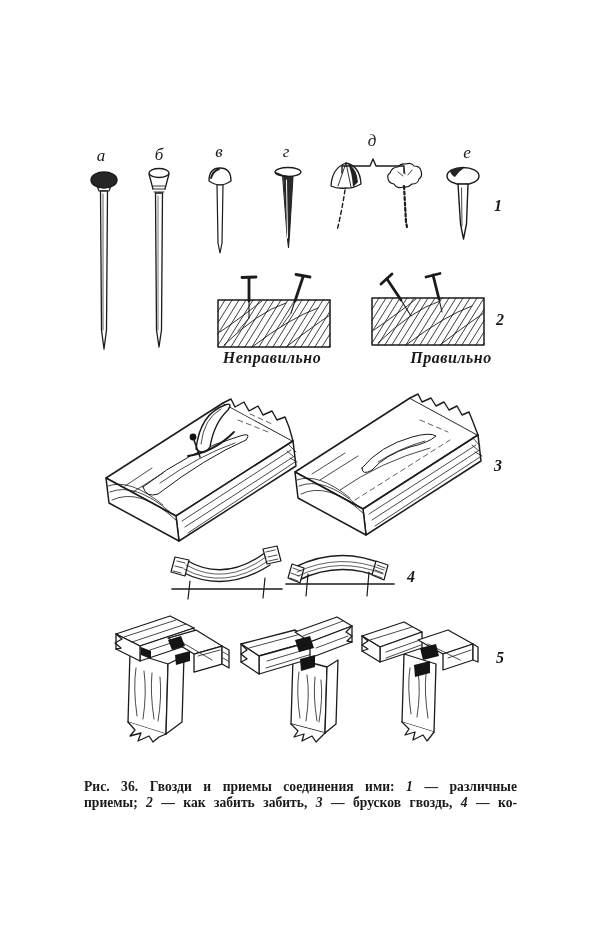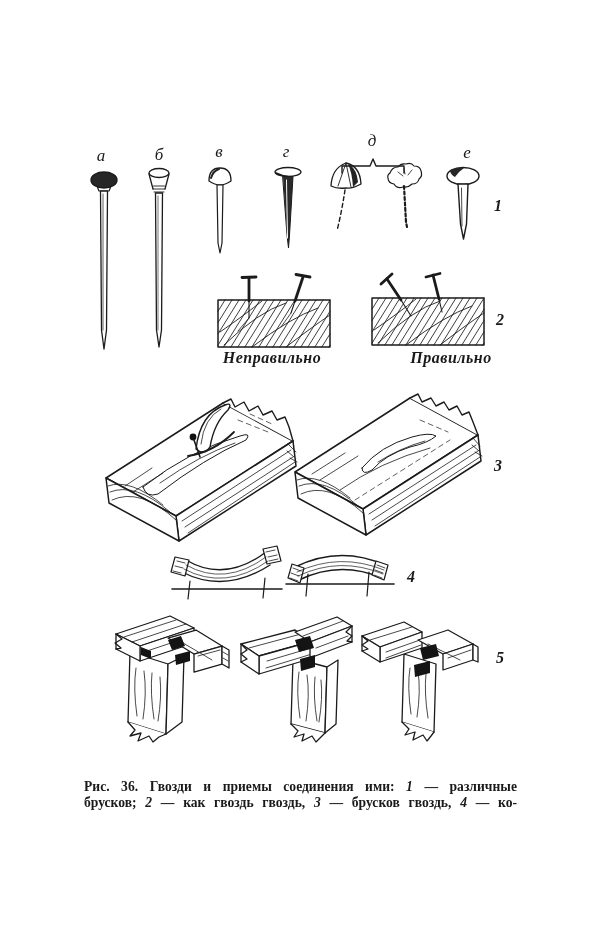--- a/index.html
+++ b/index.html
@@ -260,16 +260,16 @@
 <div class="rownum" style="left:500px;top:312px">2</div>
 <div class="rownum" style="left:498px;top:458px">3</div>
 <div class="rownum" style="left:411px;top:569px">4</div>
 <div class="rownum" style="left:500px;top:650px">5</div>
 
 <div class="hamlbl" style="left:272px;top:350px">Неправильно</div>
 <div class="hamlbl" style="left:451px;top:350px">Правильно</div>
 
 <div id="caption">
   <div class="cap-line"><span>Рис. 36. Гвозди и приемы соединения ими: </span><span class="it">1</span><span> — различные</span></div>
-  <div class="cap-line"><span>брусков; </span><span class="it">2</span><span> — как гвоздь гвоздь, </span><span class="it">3</span><span> — брусков гвоздь, </span><span class="it">4</span><span> — ко-</span></div>
+  <div class="cap-line"><span>приемы; </span><span class="it">2</span><span> — как забить забить, </span><span class="it">3</span><span> — брусков гвоздь, </span><span class="it">4</span><span> — ко-</span></div>
 </div>
 
 </div>
 
 </body></html>

